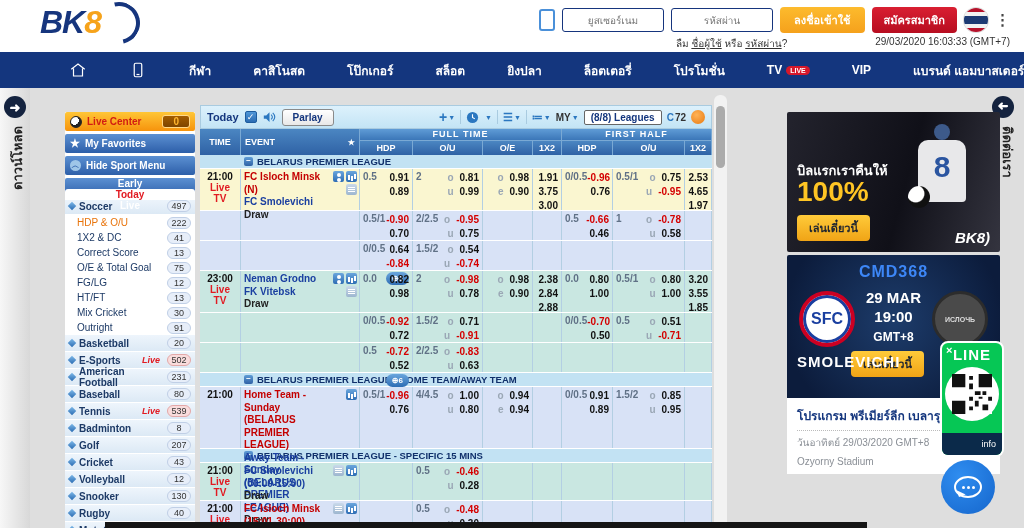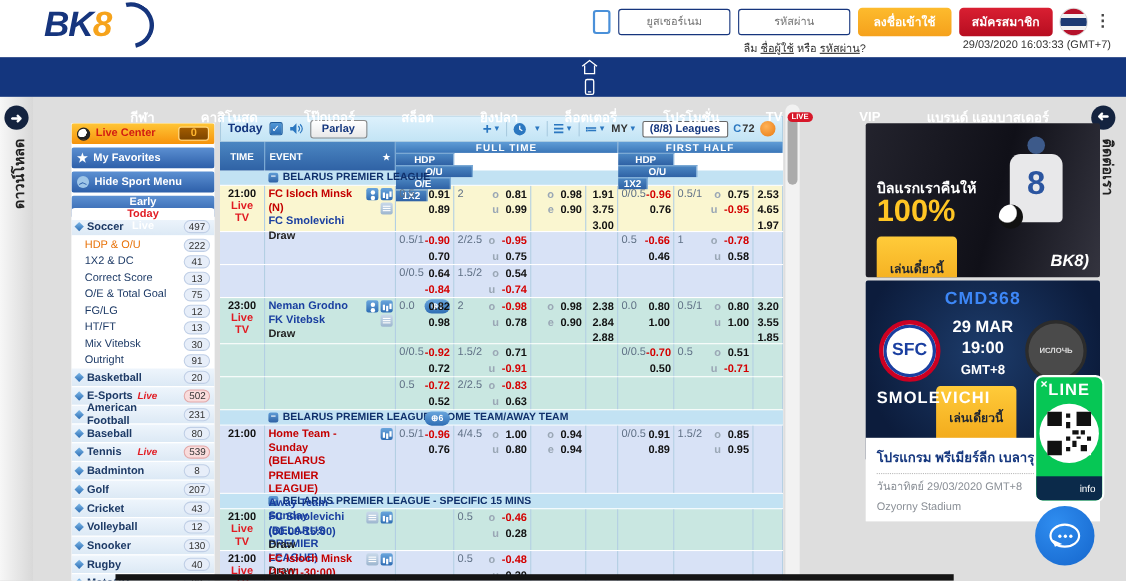--- a/index.html
+++ b/index.html
@@ -17,21 +17,21 @@
   .login-input { width:102px; height:24px; border:1px solid #16357d; border-radius:3px; font-size:10px; text-align:center; color:#666; }
   .btn-login { height:26px; padding:0 14px; background:linear-gradient(#ffcìa 0%,#f5a71b 100%); background:linear-gradient(#fdbb2d,#f5a11c); color:#fff; font-weight:bold; font-size:11px; border:none; border-radius:4px; }
   .btn-reg { height:26px; padding:0 12px; background:linear-gradient(#d91f32,#b70d20); color:#fff; font-weight:bold; font-size:11px; border:none; border-radius:4px; }
   .flag { width:24px; height:24px; border-radius:50%; background:linear-gradient(#b5122b 0 18%,#f2f2f2 18% 34%,#1d3a73 34% 66%,#f2f2f2 66% 82%,#b5122b 82% 100%); box-shadow:0 0 0 1px #ddd; }
   .kebab { font-size:15px; color:#444; font-weight:bold; letter-spacing:0; line-height:8px; }
   .sub-login { right:14px; top:36px; display:flex; gap:88px; font-size:10px; color:#333; }
   .sub-login u { cursor:pointer; }
   .datetime { color:#333; }
 
   
-  #nav { left:0; top:52px; width:1024px; height:36px; background:#14367e; display:flex; align-items:center; gap:0; padding-left:48px; z-index:5;flex-direction:column; }
+  #nav { left:0; top:52px; width:1024px; height:36px; background:#14367e; display:flex; align-items:center; gap:0; padding-left:48px; z-index:5; }
   .nav-item { color:#fff; font-size:12px; font-weight:bold; padding:0 21px; height:36px; display:flex; align-items:center; gap:4px; cursor:pointer; white-space:nowrap; }
   .live-badge { background:#d7182a; color:#fff; font-size:7px; font-weight:bold; padding:1px 4px; border-radius:6px; }
   .nav-ico { width:18px; height:18px; stroke:#fff; fill:none; stroke-width:1.6; }
 
   
   #dl-strip { left:0; top:88px; width:30px; height:440px; background:linear-gradient(90deg,#f7f7f7,#d8d8d8); }
   .round-arrow { width:22px; height:22px; border-radius:50%; background:#14233f; color:#fff; font-size:13px; font-weight:bold; display:flex; align-items:center; justify-content:center; }
   #dl-arrow { left:4px; top:96px; }
   .vtext { font-size:13px; font-weight:bold; color:#222; writing-mode:vertical-rl; }
   #dl-text { left:7px; top:126px; transform:rotate(180deg); }
@@ -49,21 +49,21 @@
   .chev-circ { width:11px; height:11px; border-radius:50%; background:#9fc6e8; color:#2d5fa9; font-size:8px; font-weight:bold; display:flex; align-items:center; justify-content:center; }
   #sb-tabs { display:flex; height:19px; background:linear-gradient(#5c90d2,#2d5fa9); border-radius:2px 2px 0 0; margin-bottom:1px;flex-direction:column; }
   .sb-tab { flex:1; display:flex; align-items:center; justify-content:center; color:#fff; font-weight:bold; cursor:pointer; }
   .sb-tab.active { background:#fff; color:#e11b22; border-radius:3px 3px 0 0; }
   .sport-row { height:17px; display:flex; align-items:center; gap:4px; padding:0 4px; background:linear-gradient(#eef5fc,#dce9f5); border-bottom:1px solid #fff; cursor:pointer; }
   .sport-row b { color:#1d3a66; }
   .diamond { width:6px; height:6px; background:linear-gradient(135deg,#7db8e8,#2b6cb3); transform:rotate(45deg); flex:none; }
   .cnt { margin-left:auto; background:#e7eef9; border:1px solid #c0cfe6; border-radius:8px; min-width:24px; text-align:center; font-size:9px; color:#333; padding:0 3px; }
   .cnt.livec { background:#f9dcdc; border-color:#e3a8a8; }
   .livetag { color:#e11b22; font-style:italic; font-weight:bold; font-size:9px; margin-left:auto; }
-  .livetag + .cnt { margin-left:20px;text-align:right; }
+  .livetag + .cnt { margin-left:3px; }
   .sub-row { height:15px; display:flex; align-items:center; padding:0 4px 0 12px; background:#fff; cursor:pointer; color:#1d3a66; }
   .sub-row.active { color:#e8730a; }
 
   
   #main { left:200px; top:105px; width:512px; height:423px; background:#fff; overflow:hidden; }
   #toolbar { height:24px; background:linear-gradient(#ddf1fc,#c3e4f5); border:1px solid #a9cbe0; display:flex; align-items:center; gap:6px; padding:0 6px; }
   #toolbar .t-label { font-size:11px; font-weight:bold; color:#14367e; }
   .chk { width:12px; height:12px; background:linear-gradient(#4f97d8,#2b6cb3); border:1px solid #1d5globe; border:1px solid #1d5c9e; border-radius:2px; color:#fff; font-size:9px; line-height:11px; text-align:center; }
   .parlay-btn { background:linear-gradient(#fff,#e8e8e8); border:1px solid #8a8a8a; border-radius:3px; font-size:10px; font-weight:bold; color:#14367e; padding:2px 10px; }
   .tb-right { margin-left:auto; display:flex; align-items:center; gap:5px; }
@@ -73,21 +73,21 @@
   .leagues-btn { background:#fff; border:1px solid #666; border-radius:2px; font-size:10px; font-weight:bold; color:#14367e; padding:1px 6px; }
   .refresh72 { font-size:10px; font-weight:bold; color:#333; display:flex; align-items:center; gap:1px; }
   .orange-clip { width:14px; height:14px; border-radius:50%; background:radial-gradient(circle at 40% 35%,#ffb357,#e87a12); flex:none; }
 
   #thead { display:flex; height:26px; font-size:9px; font-weight:bold; color:#fff; }
   .th-cell { background:linear-gradient(#4b86c2,#2f62a5); border-right:1px solid #7aa9d4; display:flex; align-items:center; justify-content:center; }
   .th-time { width:41px; } .th-event { width:119px; justify-content:space-between; padding:0 4px; }
   .th-group { width:202px; display:flex; flex-direction:column; }
   .th-group.fh { width:150px; }
   .th-band { height:13px; background:linear-gradient(#5f9cd6,#3b76b8); display:flex; align-items:center; justify-content:center; border-right:1px solid #7aa9d4; letter-spacing:1px; }
-  .th-sub { display:flex; height:19px;flex-direction:column; }
+  .th-sub { display:flex; height:19px; }
   .th-sub div { background:linear-gradient(#4b86c2,#2f62a5); border-right:1px solid #7aa9d4; border-top:1px solid #7aa9d4; display:flex; align-items:center; justify-content:center; }
 
   .league-hd { height:14px; background:#c2e2f3; display:flex; align-items:center; gap:4px; padding-left:44px; font-size:9.5px; font-weight:bold; color:#10306b; border-bottom:1px solid #fff; }
   .minus { width:9px; height:9px; background:linear-gradient(#5f9cd6,#2f62a5); border-radius:2px; color:#fff; font-size:8px; line-height:8px; text-align:center; flex:none; }
 
   .band { display:flex; border-bottom:1px solid #fff; font-size:10px; }
   .bg-yellow { background:#faf6d0; } .bg-blue { background:#d8e2f6; } .bg-teal { background:#c9e7e1; }
   .cell { border-right:1px solid #b3cfe3; padding:2px 3px; position:relative; }
   .c-time { width:41px; text-align:center; font-weight:bold; }
   .c-time .tm { color:#111; } .c-time .lv { color:#e11b22; line-height:1.1; }
@@ -99,37 +99,37 @@
   .evi-bars { background-image:linear-gradient(#6aa6dd,#2e6db4); position:relative; overflow:hidden; }
   .evi-bars:after { content:""; position:absolute; left:2px; bottom:2px; width:2px; height:5px; background:#fff; box-shadow:3px 1px 0 #fff, 6px -1px 0 #fff; }
   .evi-person:after { content:""; position:absolute; left:3.5px; top:2px; width:4px; height:4px; border-radius:50%; background:#fff; box-shadow:0 5px 0 0 #fff; }
   .evi-person { position:relative; }
   .evi-board:after { content:""; position:absolute; left:2px; top:3px; width:7px; height:1px; background:#fff; box-shadow:0 2px 0 #fff, 0 4px 0 #fff; }
   .evi-board { position:relative; }
 
   .c-fthdp { width:53px; } .c-ftou { width:70px; } .c-ftoe { width:50px; } .c-ft1x2 { width:29px; }
   .c-fhhdp { width:51px; } .c-fhou { width:72px; } .c-fh1x2 { width:27px; overflow:hidden; }
   .hdp-wrap { display:flex; }
-  .line { color:#607186; font-weight:normal; margin-right:auto; }
+  .line { color:#607186; font-weight:bold; margin-right:auto; }
   .odds-col { margin-left:auto; text-align:right; font-weight:bold; line-height:1.4; }
   .ou-row { display:flex; justify-content:flex-end; gap:6px; line-height:1.4; }
   .ou-l { color:#9aa7b5; font-weight:bold; }
   .val { color:#111; font-weight:bold; } .neg { color:#d40000; }
   .x2col { text-align:right; font-weight:bold; line-height:1.4; color:#111; white-space:nowrap; }
   .more-badge { display:inline-block; background:linear-gradient(#6aa6dd,#2e6db4); color:#fff; border-radius:8px; font-size:8px; font-weight:bold; padding:1px 6px; margin-top:1px; }
 
   
   #scroll-track { left:714px; top:95px; width:13px; height:433px; background:#f2f2f2; border-radius:6px; }
   #scroll-thumb { left:716px; top:106px; width:9px; height:62px; background:#ababab; border-radius:5px; }
 
   
   #banner1 { left:787px; top:112px; width:213px; height:140px; background:linear-gradient(105deg,#23232d 0%,#101018 55%,#34343f 100%); border-radius:2px; overflow:hidden; color:#fff; }
   .b1-line1 { position:absolute; left:10px; top:48px; font-size:13px; font-weight:bold; }
   .b1-line2 { position:absolute; left:10px; top:64px; font-size:28px; font-weight:bold; color:#ffc524; }
-  .cta { position:absolute; background:linear-gradient(#ffcb3a,#f0a416); color:#1d2430; font-weight:bold; font-size:11px; padding:20px 12px; border-radius:4px; border:none; }
+  .cta { position:absolute; background:linear-gradient(#ffcb3a,#f0a416); color:#1d2430; font-weight:bold; font-size:11px; padding:4px 12px; border-radius:4px; border:none; }
   .b1-cta { left:10px; top:103px; }
   .b1-logo { position:absolute; right:10px; bottom:6px; font-style:italic; font-weight:bold; font-size:15px; color:#fff; }
   .player { position:absolute; right:28px; top:12px; width:60px; height:120px; }
   .player .head { position:absolute; left:22px; top:0; width:16px; height:16px; border-radius:50%; background:#3d5a8a; }
   .player .body { position:absolute; left:6px; top:16px; width:48px; height:62px; border-radius:10px 10px 4px 4px; background:#e8e8ea; }
   .player .num { position:absolute; left:6px; top:26px; width:48px; text-align:center; font-size:30px; font-weight:bold; color:#2b55a0; }
   .player .ball2 { position:absolute; left:-4px; top:62px; width:22px; height:22px; border-radius:50%; background:radial-gradient(circle at 35% 35%,#fff 40%,#111 46%); }
 
   #banner2 { left:787px; top:255px; width:213px; height:164px; background:radial-gradient(circle at 50% 40%,#1d3c6b,#0c1c3c 75%); border-radius:2px; overflow:hidden; color:#fff; }
   .b2-brand { position:absolute; left:0; top:8px; width:100%; text-align:center; font-weight:bold; font-size:16px; color:#3d87f7; letter-spacing:1px; }
@@ -276,21 +276,21 @@
       </div>
       <div class="sub-row">
         <span>FG/LG</span>
         <span class="cnt">12</span>
       </div>
       <div class="sub-row">
         <span>HT/FT</span>
         <span class="cnt">13</span>
       </div>
       <div class="sub-row">
-        <span>Mix Vitebsk</span>
+        <span>Mix Cricket</span>
         <span class="cnt">30</span>
       </div>
       <div class="sub-row">
         <span>Outright</span>
         <span class="cnt">91</span>
       </div>
     </div>
   <div id="sb-sports">
       <div class="sport-row">
         <span class="diamond"></span>

